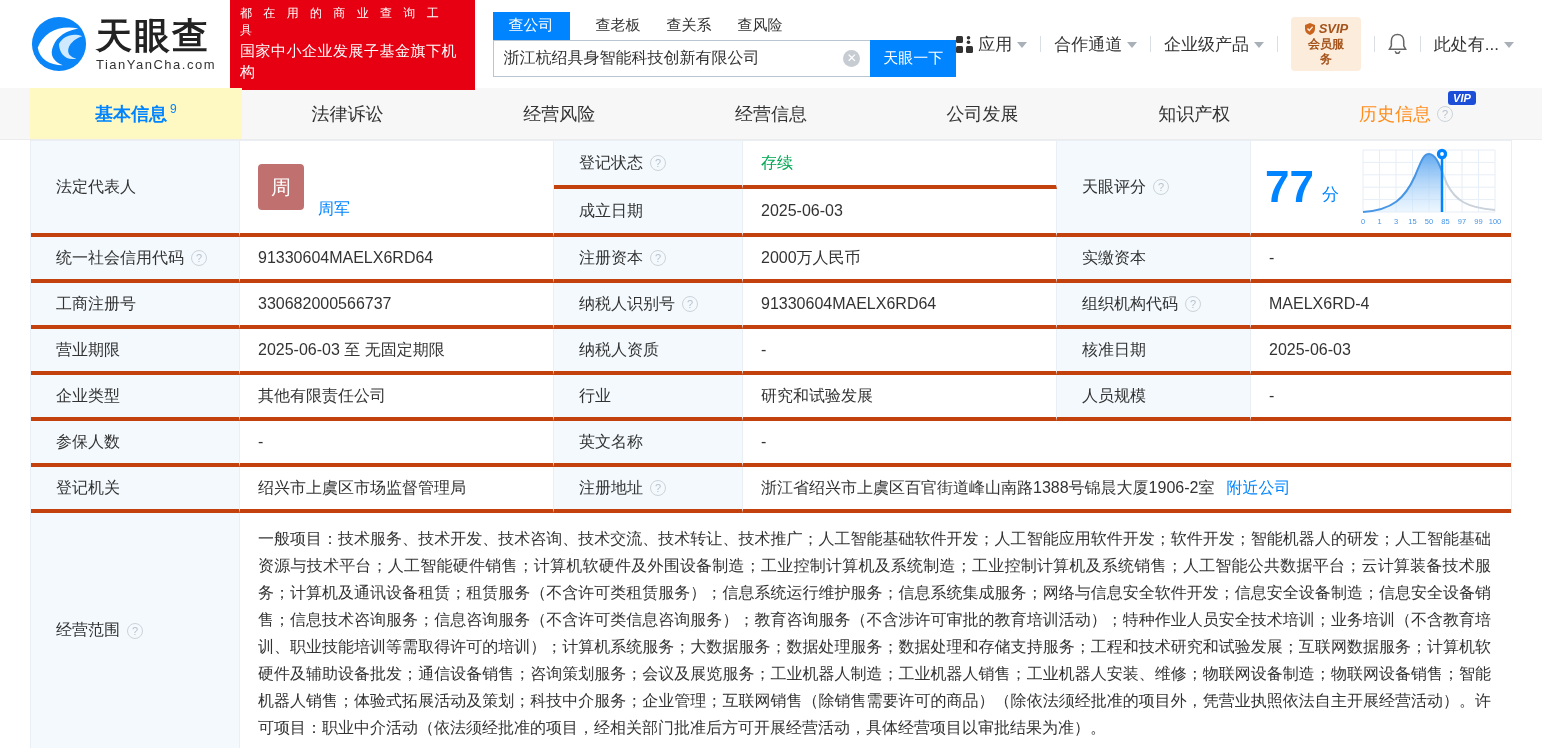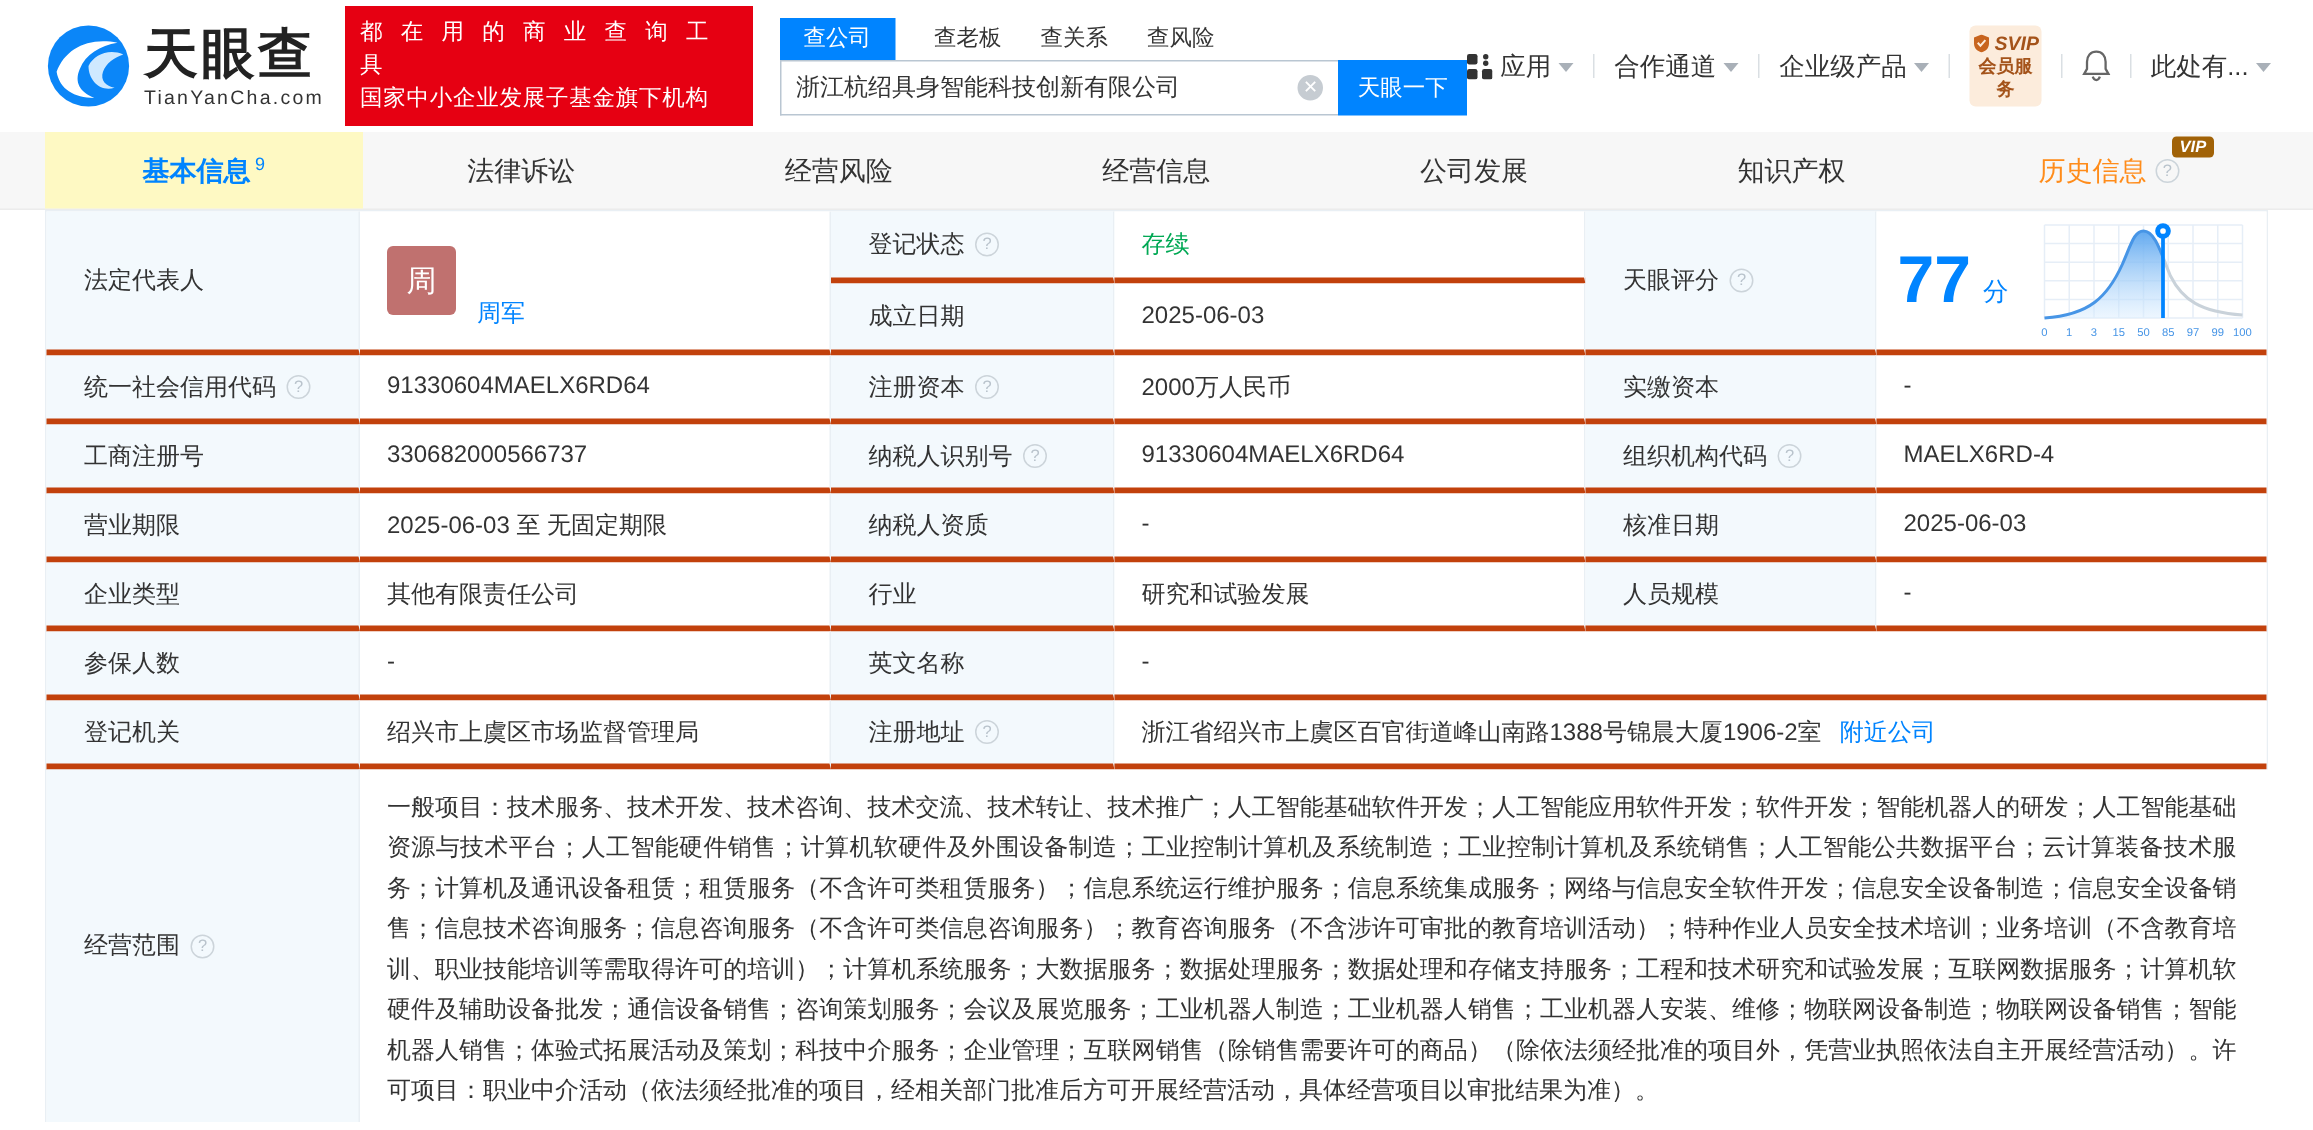--- a/index.html
+++ b/index.html
@@ -7,21 +7,21 @@
     font-family:"Liberation Sans","DejaVu Sans",sans-serif; color:#333; }
 
   
   .header { height:88px; display:flex; align-items:center; padding:0 28px 0 30px; background:#fff; }
   .logo { display:flex; align-items:center; gap:8px; cursor:pointer; }
   .logo-icon { width:58px; height:58px; flex:0 0 auto; }
   .logo-text-box { display:flex; flex-direction:column; line-height:1; }
   .logo-title { font-size:36px; font-weight:bold; color:#222; letter-spacing:2px; }
   .logo-domain { font-size:13px; color:#333; letter-spacing:1.5px; margin-top:4px; }
   .slogan { background:#e60012; color:#fff; margin-left:14px; padding:7px 10px; line-height:1.45; }
-  .slogan .l1 { font-size:15px; letter-spacing:4px; }
+  .slogan .l1 { font-size:12px; letter-spacing:4px; }
   .slogan .l2 { font-size:15px; letter-spacing:0.5px; }
 
   .search-area { margin-left:18px; width:480px; }
   .search-tabs { display:flex; align-items:flex-end; gap:26px; }
   .search-tab { font-size:15px; color:#333; padding:4px 0 5px; cursor:pointer; }
   .search-tab.active { background:#0084ff; color:#fff; padding:4px 16px 5px; }
   .search-row { display:flex; }
   .search-input-wrap { position:relative; flex:1; }
   .search-input { width:100%; height:37px; border:1px solid #b9c6d2; border-right:none; outline:none;
      font-size:16px; color:#333; padding:0 34px 0 10px; font-family:inherit; }
@@ -29,33 +29,33 @@
      background:#c6ccd2; color:#fff; font-size:12px; line-height:17px; text-align:center; cursor:pointer; }
   .search-btn { width:86px; height:37px; background:#0084ff; color:#fff; border:none; font-size:15px;
      cursor:pointer; font-family:inherit; }
 
   .top-nav { margin-left:auto; display:flex; align-items:center; }
   .nav-item { display:flex; align-items:center; gap:5px; font-size:17px; color:#333; cursor:pointer; white-space:nowrap; }
   .caret { width:0; height:0; border-left:5px solid transparent; border-right:5px solid transparent;
      border-top:6px solid #a9b0b8; margin-top:2px; }
   .nav-sep { width:1px; height:16px; background:#dadfe3; margin:0 13px; }
   .grid-icon { width:17px; height:17px; }
-  .svip-badge { background:#fcecdc; border-radius:4px; padding:4px 1px; text-align:center; line-height:1.25; cursor:pointer; }
+  .svip-badge { background:#fcecdc; border-radius:4px; padding:4px 12px; text-align:center; line-height:1.25; cursor:pointer; }
   .svip-top { font-size:13px; font-weight:bold; font-style:italic; color:#a4531a; display:flex; align-items:center; gap:3px; justify-content:center; }
   .svip-bottom { font-size:12px; font-weight:bold; color:#a4531a; }
   .bell-icon { width:20px; height:22px; cursor:pointer; }
 
   
   .tabbar { height:52px; background:#f7f7f7; display:flex; padding:0 30px; border-bottom:1px solid #ececec; }
   .tab { width:211.7px; display:flex; align-items:center; justify-content:center; font-size:18px; color:#333;
      cursor:pointer; position:relative; }
   .tab.active { background:#fef9c3; color:#0084ff; font-weight:bold; }
   .tab-badge { font-size:12px; color:#0084ff; margin:-10px 0 0 3px; font-weight:normal; }
   .tab.history { color:#ff8c1a; }
-  .vip-flag { position:absolute; top:3px; right:36px; background:#a16207; color:#fff; font-size:11px;
+  .vip-flag { position:absolute; top:3px; right:36px; background:#1d4ed8; color:#fff; font-size:11px;
      font-style:italic; font-weight:bold; border-radius:3px; padding:1px 5px; }
   .q-icon { width:16px; height:16px; border:1px solid #ccd4da; border-radius:50%; color:#b9c3cc;
      font-size:11px; line-height:15px; text-align:center; display:inline-block; flex:0 0 auto; }
   .tab .q-icon { margin-left:6px; }
 
   
   .table { margin:0 30px; border:1px solid #e9eff4; border-bottom:none; }
   .trow { display:grid; grid-template-columns:209px 314px 189px 314px 194px 260px; }
   .trow.r1 { grid-template-rows:48px 48px; }
   .cell { border-right:1px solid #e9eff4; border-bottom:4px solid #c2410c; display:flex; align-items:center;

